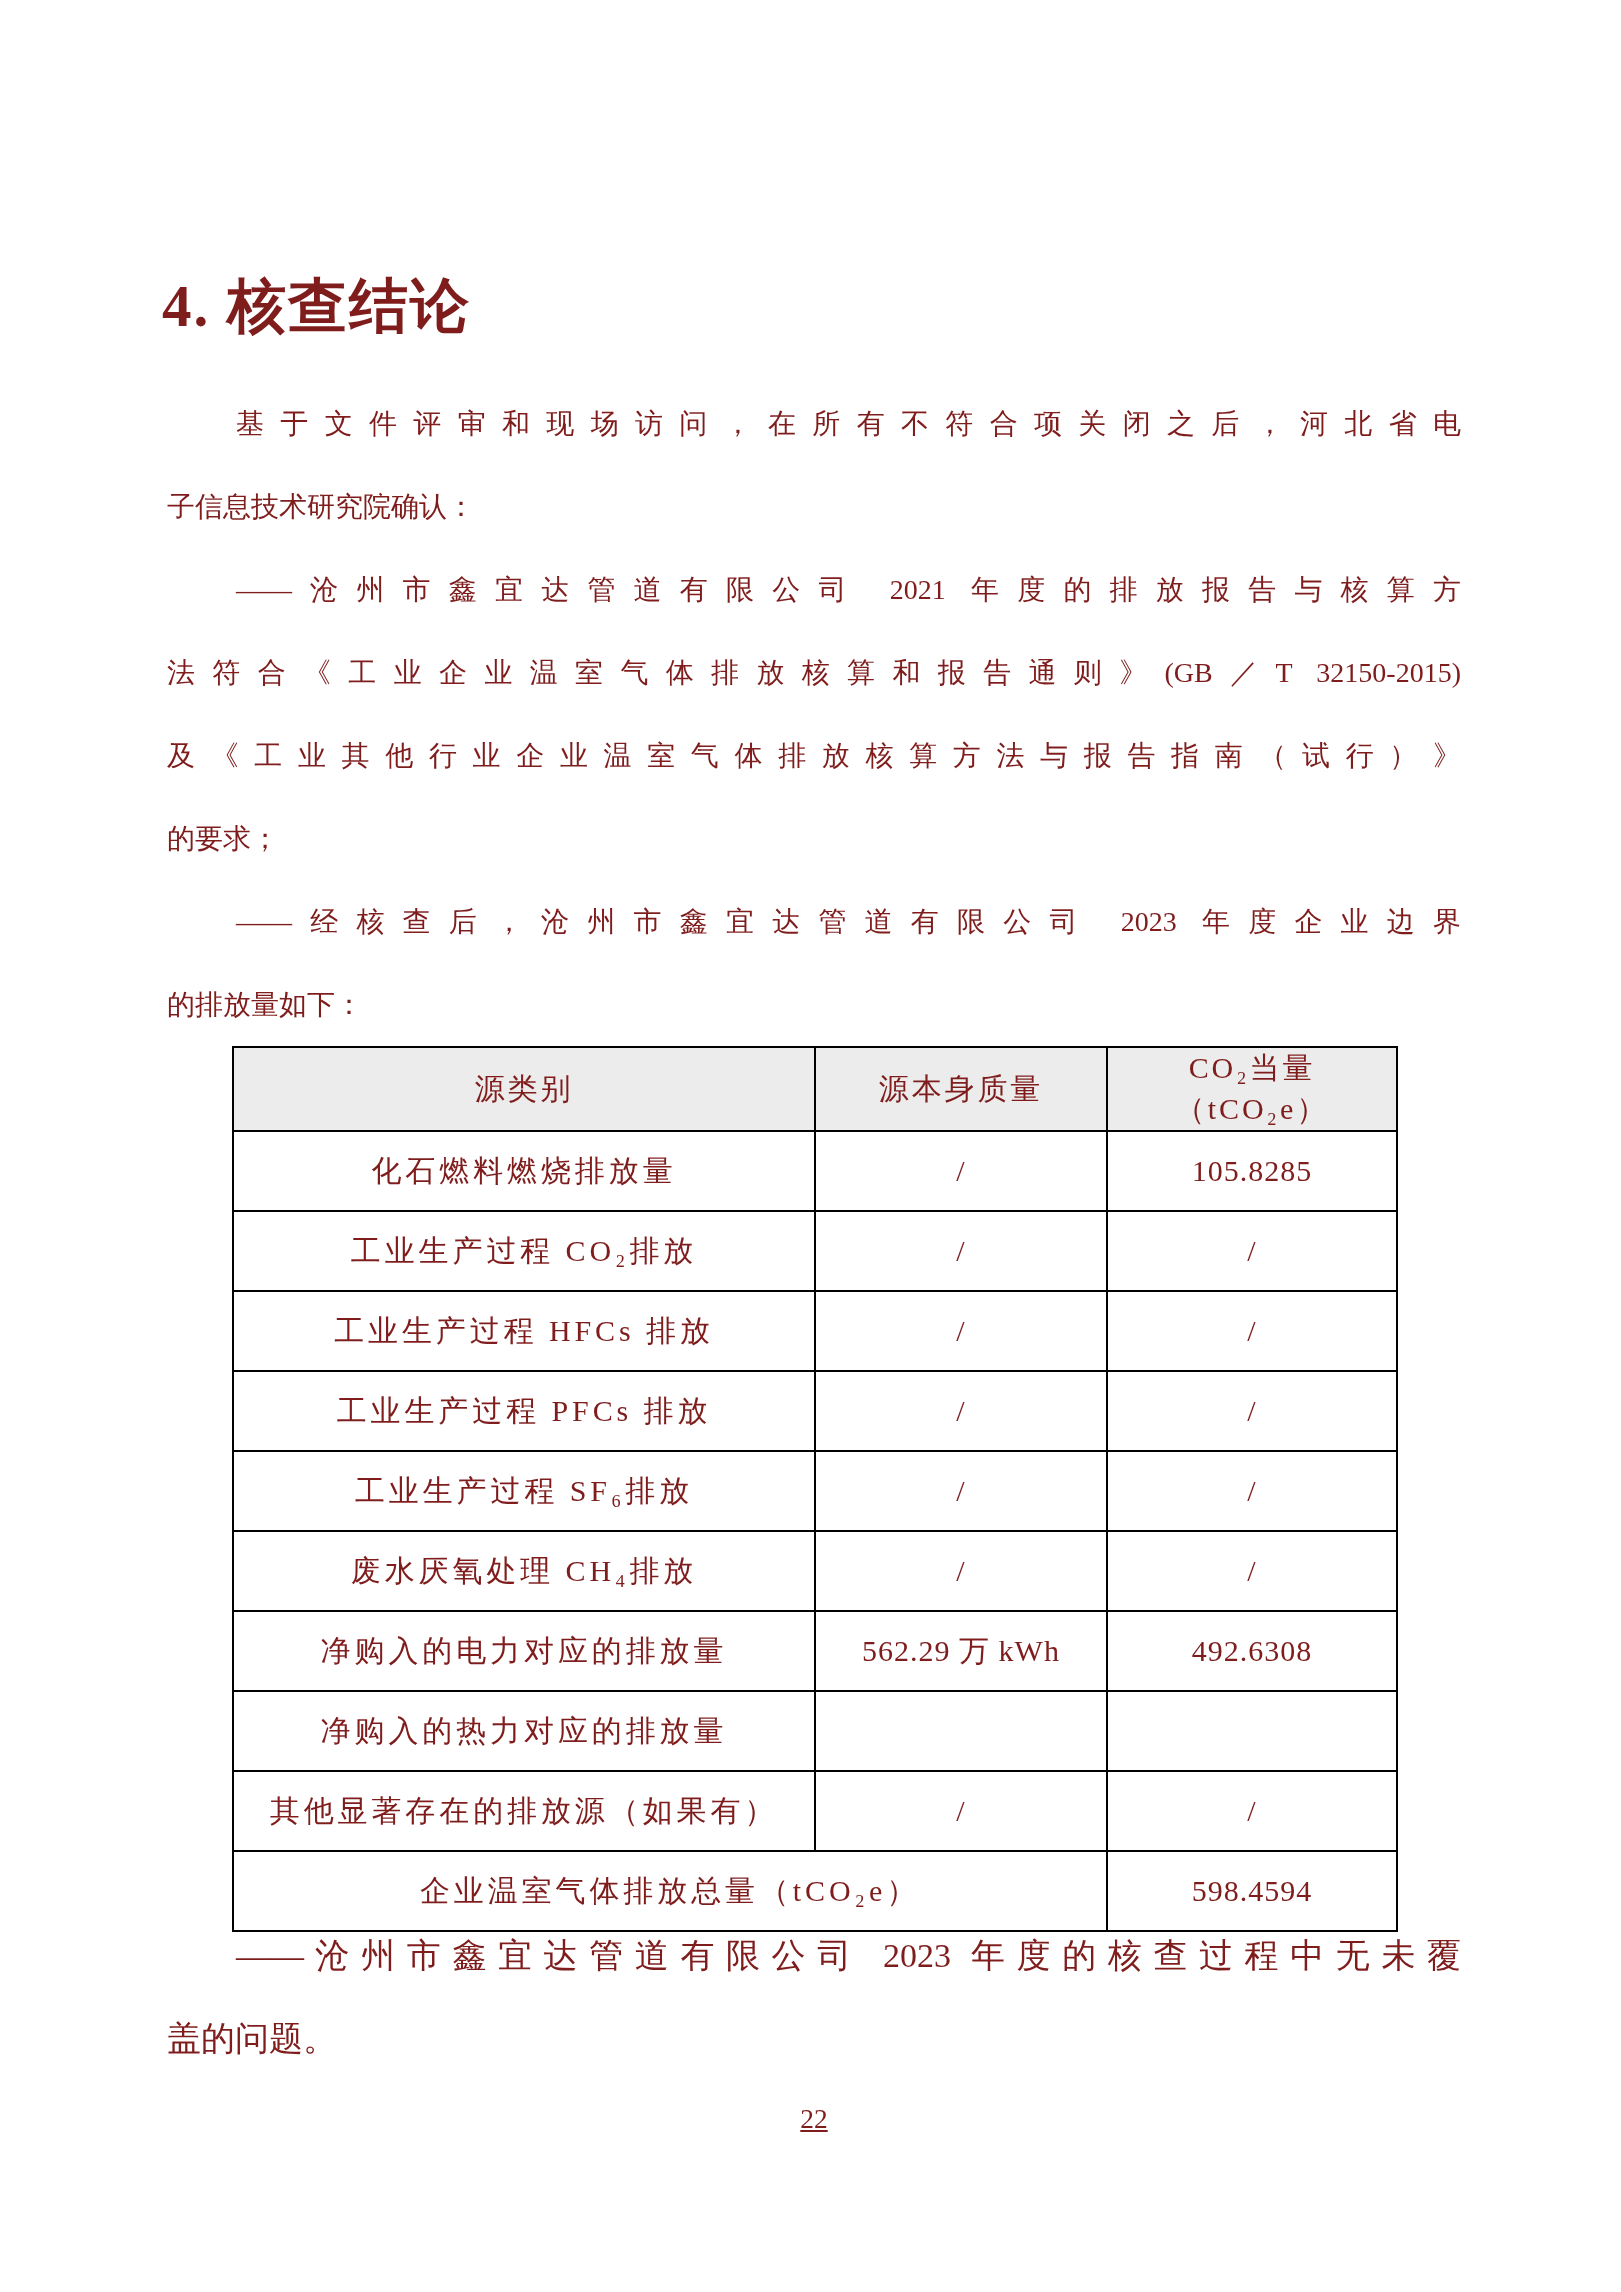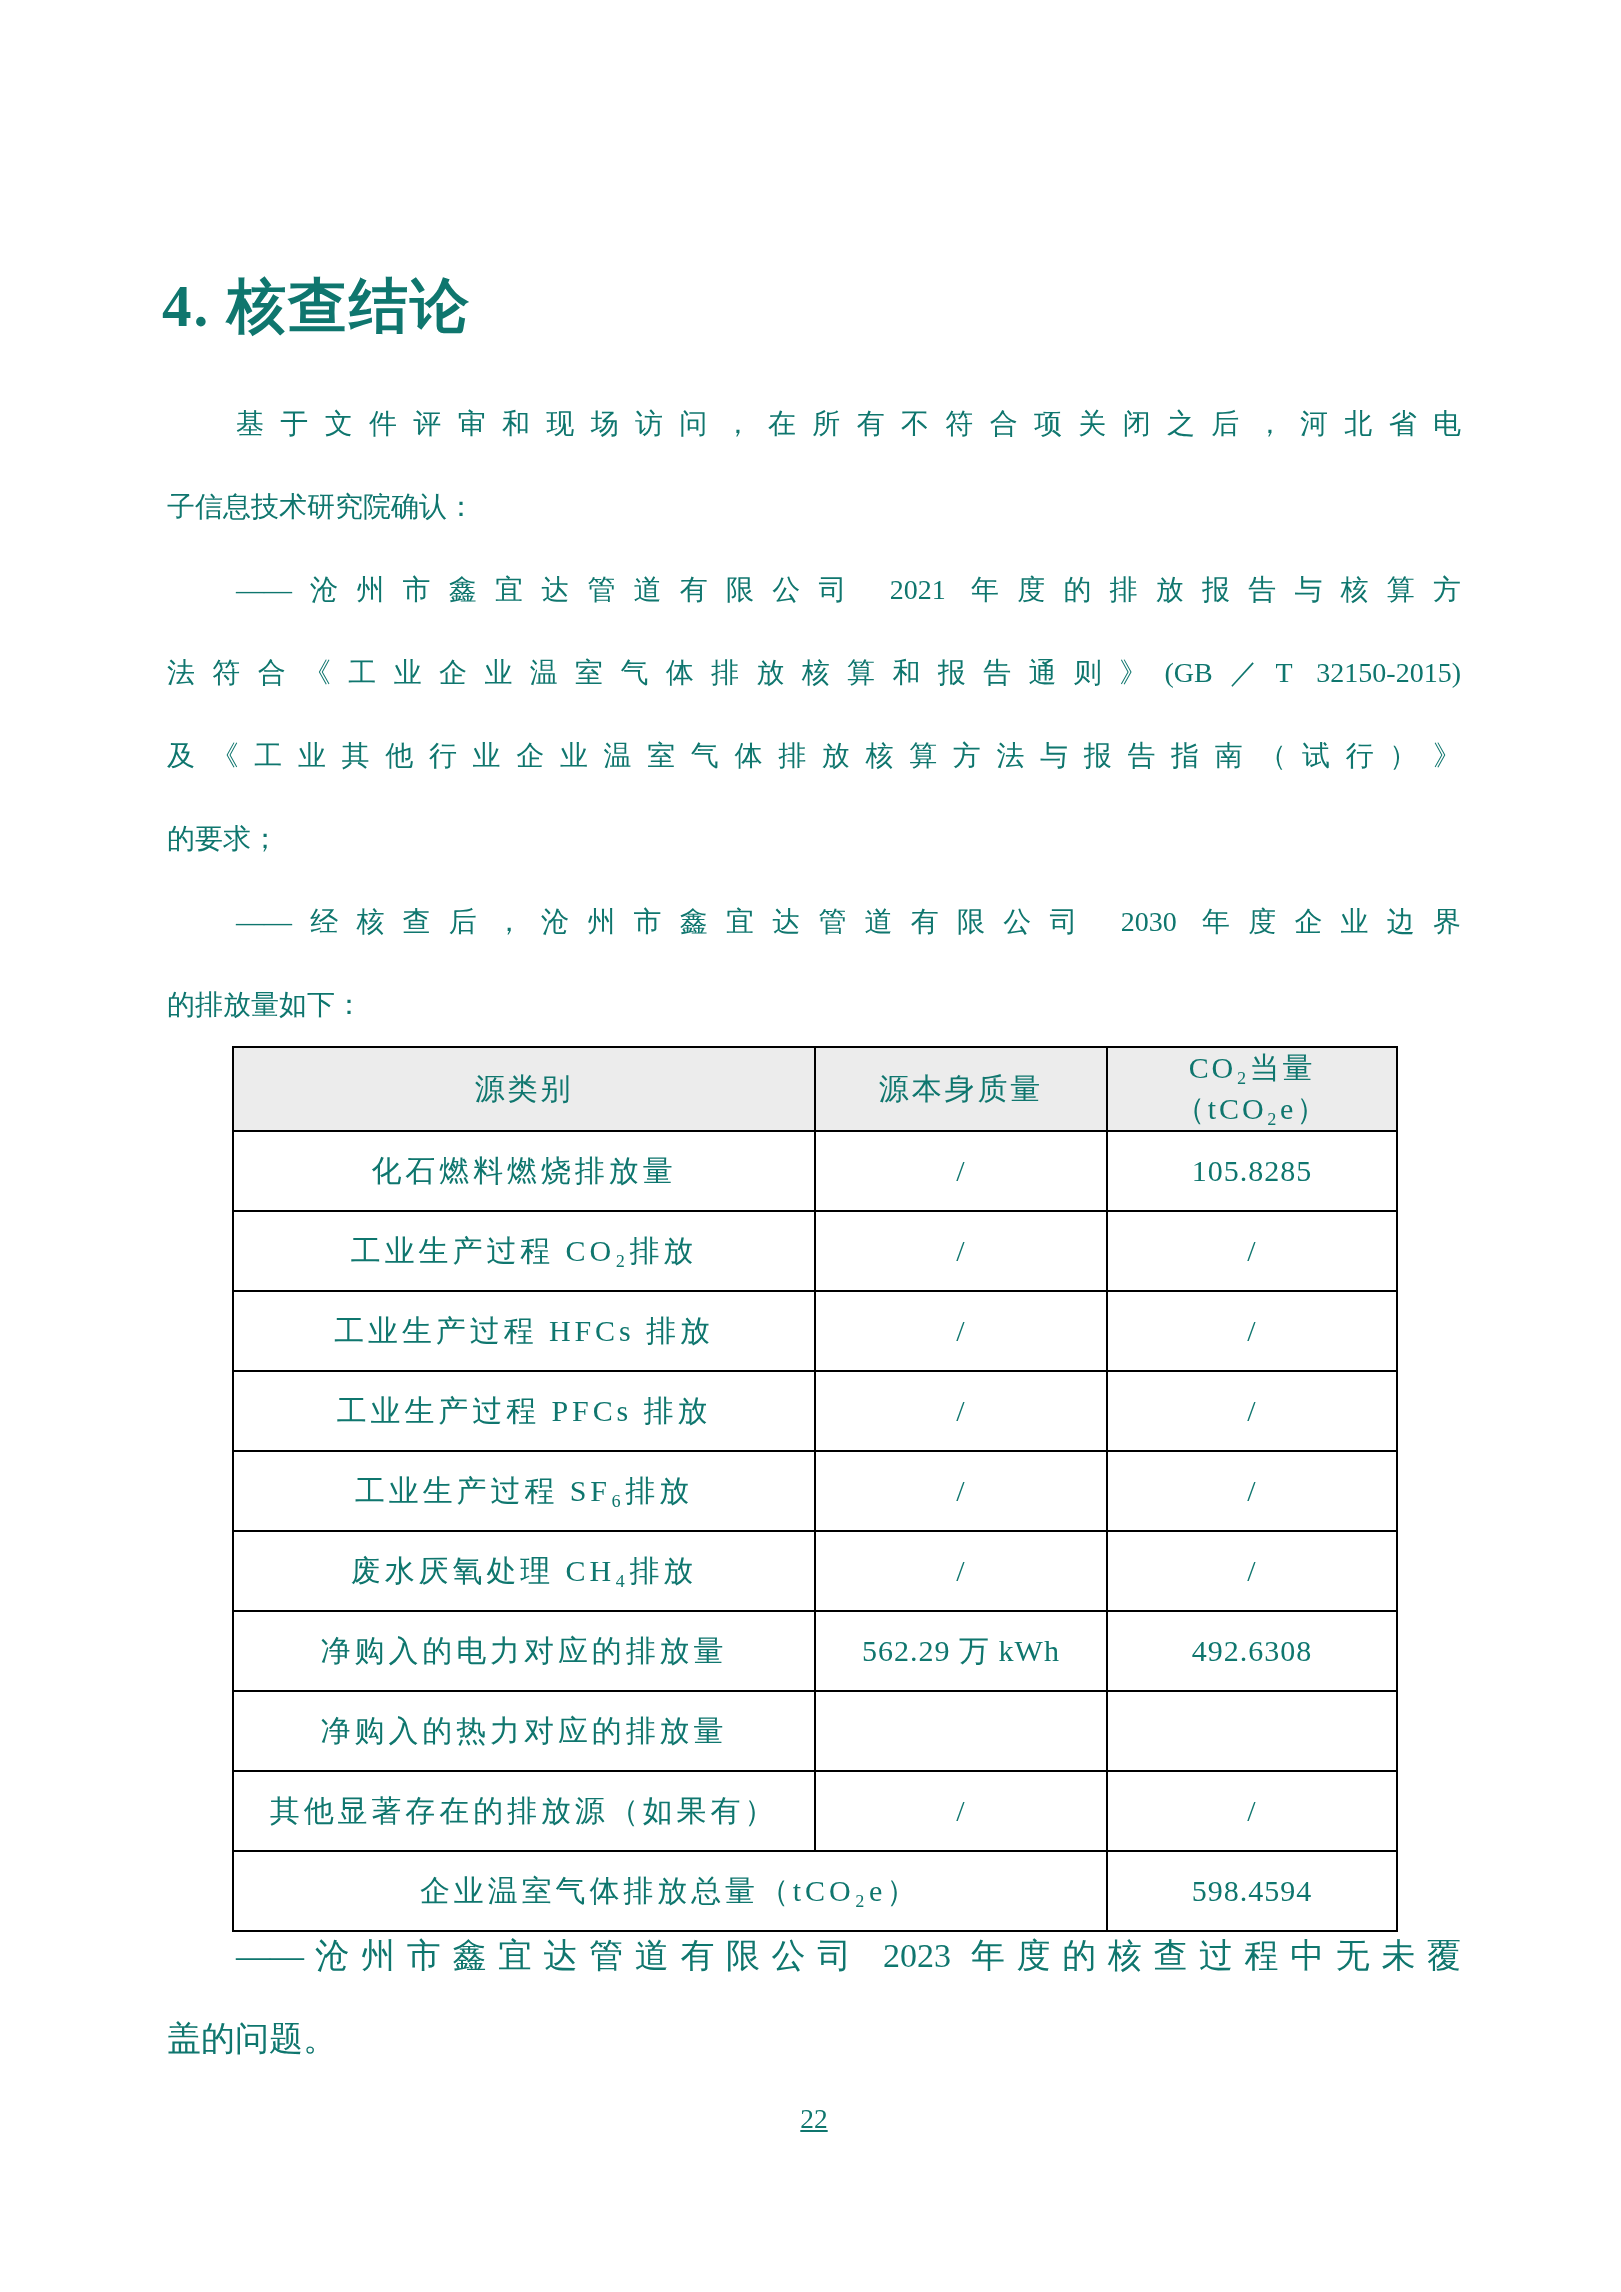--- a/index.html
+++ b/index.html
@@ -1,20 +1,20 @@
 <!DOCTYPE html>
 <html><head>
 <meta charset="utf-8">
 <style>
   html,body { margin:0; padding:0; background:#ffffff; }
   .page {
     position:relative;
     width:1589px; height:2293px;
     background:#ffffff;
-    color:#0f766e;
+    color:#7f1d1d;
     font-family:"Liberation Serif","DejaVu Serif",serif;
     overflow:hidden;
   }
   .heading {
     position:absolute;
     top:267px; left:162px;
     margin:0;
     font-size:59px;
     font-weight:700;
     letter-spacing:2px;
@@ -81,21 +81,21 @@
 
   <h1 class="heading">4. 核查结论</h1>
 
   <div class="body-block">
     <div class="line indent fill">基于文件评审和现场访问，在所有不符合项关闭之后，河北省电</div>
     <div class="line nofill">子信息技术研究院确认：</div>
     <div class="line indent fill">——沧州市鑫宜达管道有限公司 2021 年度的排放报告与核算方</div>
     <div class="line fill">法符合《工业企业温室气体排放核算和报告通则》(GB／T 32150-2015)</div>
     <div class="line fill">及《工业其他行业企业温室气体排放核算方法与报告指南（试行）》</div>
     <div class="line nofill">的要求；</div>
-    <div class="line indent fill">——经核查后，沧州市鑫宜达管道有限公司 2030 年度企业边界</div>
+    <div class="line indent fill">——经核查后，沧州市鑫宜达管道有限公司 2023 年度企业边界</div>
     <div class="line nofill">的排放量如下：</div>
   </div>
 
   <table class="emissions-table">
     <colgroup>
         <col class="c0">
         <col class="c1">
         <col class="c2">
       </colgroup>
     <thead>

